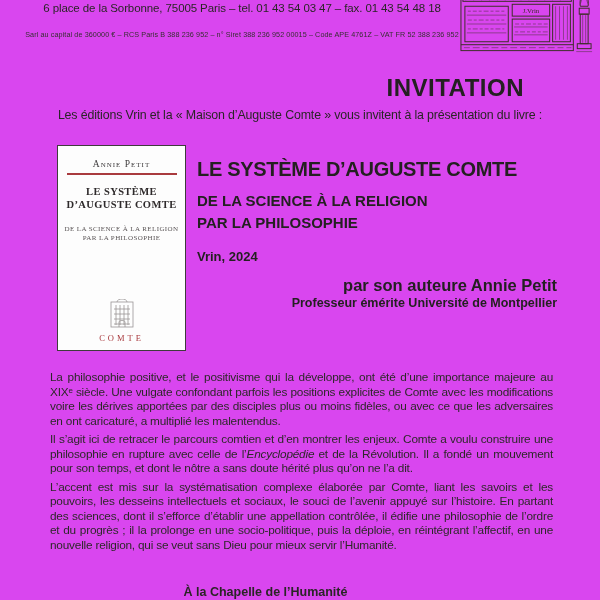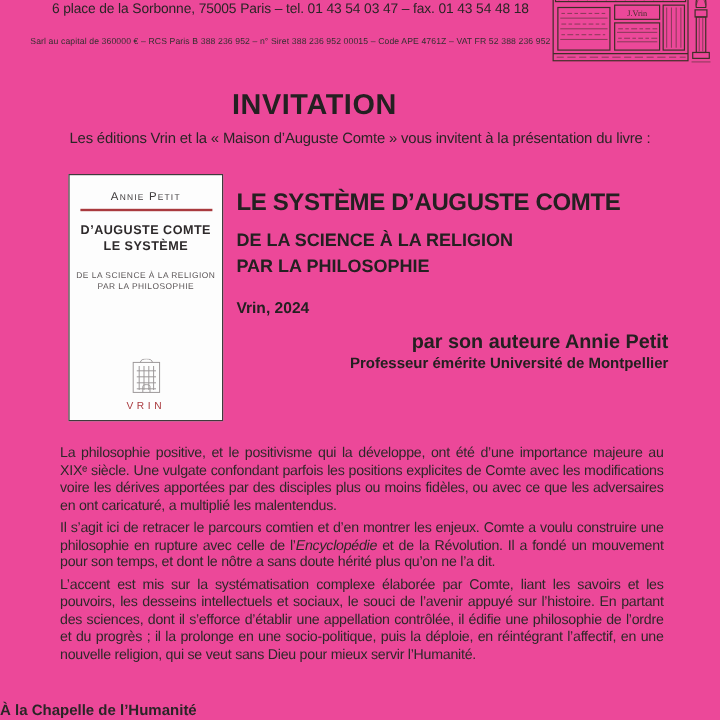--- a/index.html
+++ b/index.html
@@ -1,35 +1,35 @@
 <!DOCTYPE html>
 <html lang="fr"><head>
 <meta charset="utf-8">
 <style>
   html,body{margin:0;padding:0;}
   body{width:600px;height:600px;overflow:hidden;background:#f7dbcc;
        font-family:"Liberation Sans", sans-serif;color:#2d2829;}
-  .page{position:relative;width:600px;height:600px;background:#ec4899;overflow:hidden;}
+  .page{position:relative;width:600px;height:600px;background:#d946ef;overflow:hidden;}
 
   
   .hdr-block{position:absolute;left:0;top:2px;width:484px;text-align:center;}
   .hdr-address{font-size:11.5px;letter-spacing:-0.1px;color:#2a2526;}
   .hdr-legal{font-size:7.2px;margin-top:16px;color:#352f30;letter-spacing:0.1px;}
   .shop-logo{position:absolute;left:458px;top:-16px;width:138px;height:80px;}
 
   
-  .inv-title{position:absolute;left:0;top:74px;width:524px;text-align:center;
+  .inv-title{position:absolute;left:0;top:74px;width:524px;text-align:right;
              font-size:24px;font-weight:bold;letter-spacing:0.5px;color:#242021;}
   .inv-sub{position:absolute;left:0;top:108px;width:600px;text-align:center;
            font-size:12.4px;letter-spacing:-0.15px;color:#2a2526;}
 
   
   .cover{position:absolute;left:57px;top:145px;width:129px;height:206px;
          background:#fdfdfd;border:1.5px solid #3f3b3c;box-sizing:border-box;
-         font-family:Liberation Sans, sans-serif;text-align:center;}
+         font-family:Liberation Serif, serif;text-align:center;}
   .cover-author{margin-top:13px;font-size:9.5px;letter-spacing:1px;
                 font-variant:small-caps;color:#3d3a3b;}
   .cover-rule{width:110px;height:1.5px;background:#a93a3e;margin:4px auto 0 auto;}
   .cover-title{margin-top:10px;font-size:10.5px;font-weight:bold;line-height:13px;
                letter-spacing:0.4px;color:#2e2a2b;}
   .cover-sub{margin-top:14px;font-size:7px;line-height:9.5px;letter-spacing:0.4px;
              color:#5a5556;}
   .cover-emblem{position:absolute;left:50%;margin-left:-13px;top:153px;width:26px;height:30px;}
   .cover-publisher{position:absolute;left:0;bottom:7px;width:100%;
                    font-size:8.5px;letter-spacing:3px;color:#a93a3e;}
@@ -44,21 +44,21 @@
 
   
   .desc{position:absolute;left:50px;top:370px;width:503px;text-align:justify;
         font-size:11.8px;line-height:14.5px;letter-spacing:-0.2px;color:#2d2829;}
   .desc p{margin:0 0 4px 0;}
   .desc i{font-style:italic;}
 
   
   .event-date{position:absolute;left:0;top:562px;width:600px;text-align:center;
               font-size:16px;font-weight:bold;letter-spacing:0.1px;color:#242021;}
-  .event-venue{position:absolute;left:0;top:585px;width:531px;text-align:left;
+  .event-venue{position:absolute;left:0;top:585px;width:531px;text-align:center;
                font-size:12.5px;font-weight:bold;line-height:15px;color:#2a2526;}
 
   svg .sketch{stroke:#3d2f27;fill:none;stroke-width:1;}
   svg .sketch-thin{stroke:#3d2f27;fill:none;stroke-width:0.6;opacity:0.8;}
   svg .engrave{stroke:#9a9596;fill:none;stroke-width:0.8;}
 </style>
 </head>
 <body>
 
 <div class="page">
@@ -123,35 +123,35 @@
     <path class="sketch-thin" d="M120 68h16"></path>
   </svg>
 
   <div class="inv-title">INVITATION</div>
   <div class="inv-sub">Les éditions Vrin et la « Maison d’Auguste Comte » vous invitent à la présentation du livre :</div>
 
   <div class="cover">
     <div class="cover-author">Annie Petit</div>
     <div class="cover-rule"></div>
     <div class="cover-title">
+      <div>LE SYSTÈME</div>
       <div>D’AUGUSTE COMTE</div>
-      <div>LE SYSTÈME</div>
     </div>
     <div class="cover-sub">
       <div>DE LA SCIENCE À LA RELIGION</div>
       <div>PAR LA PHILOSOPHIE</div>
     </div>
     <svg class="cover-emblem" viewBox="0 0 26 30">
       <rect class="engrave" x="2" y="3" width="22" height="25"></rect>
       <path class="engrave" d="M8 3c0-4 10-4 10 0"></path>
       <path class="engrave" d="M5 10h16M5 15h16M5 20h16M5 25h16"></path>
       <path class="engrave" d="M7 6v20M11 6v20M15 6v20M19 6v20"></path>
       <path class="engrave" d="M10 28v-5c0-2 6-2 6 0v5"></path>
     </svg>
-    <div class="cover-publisher">VRIN</div>
+    <div class="cover-publisher">COMTE</div>
   </div>
 
   <div class="info">
     <div class="info-title">LE SYSTÈME D’AUGUSTE COMTE</div>
     <div class="info-sub">
       <div>DE LA SCIENCE À LA RELIGION</div>
       <div>PAR LA PHILOSOPHIE</div>
     </div>
     <div class="info-edition">Vrin, 2024</div>
     <div class="info-author">par son auteure Annie Petit</div>

